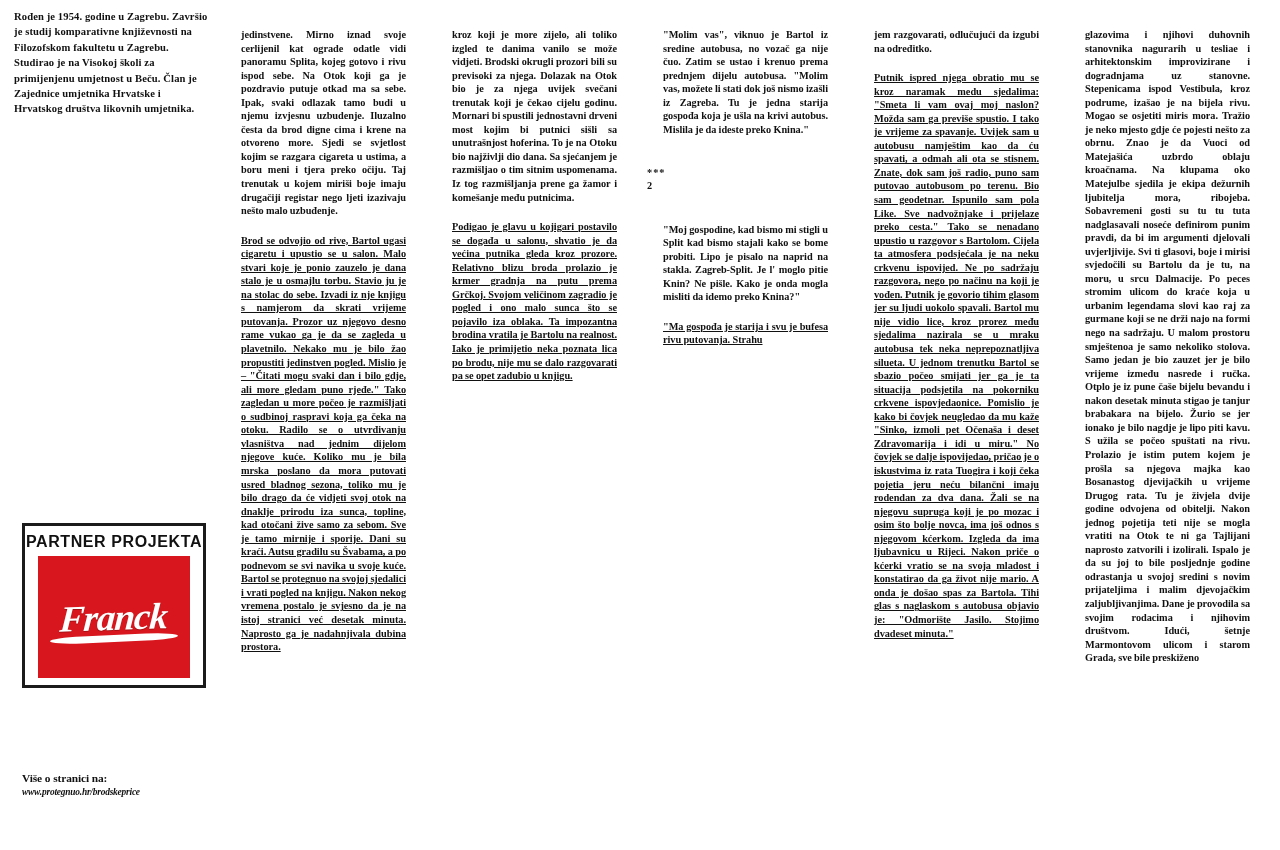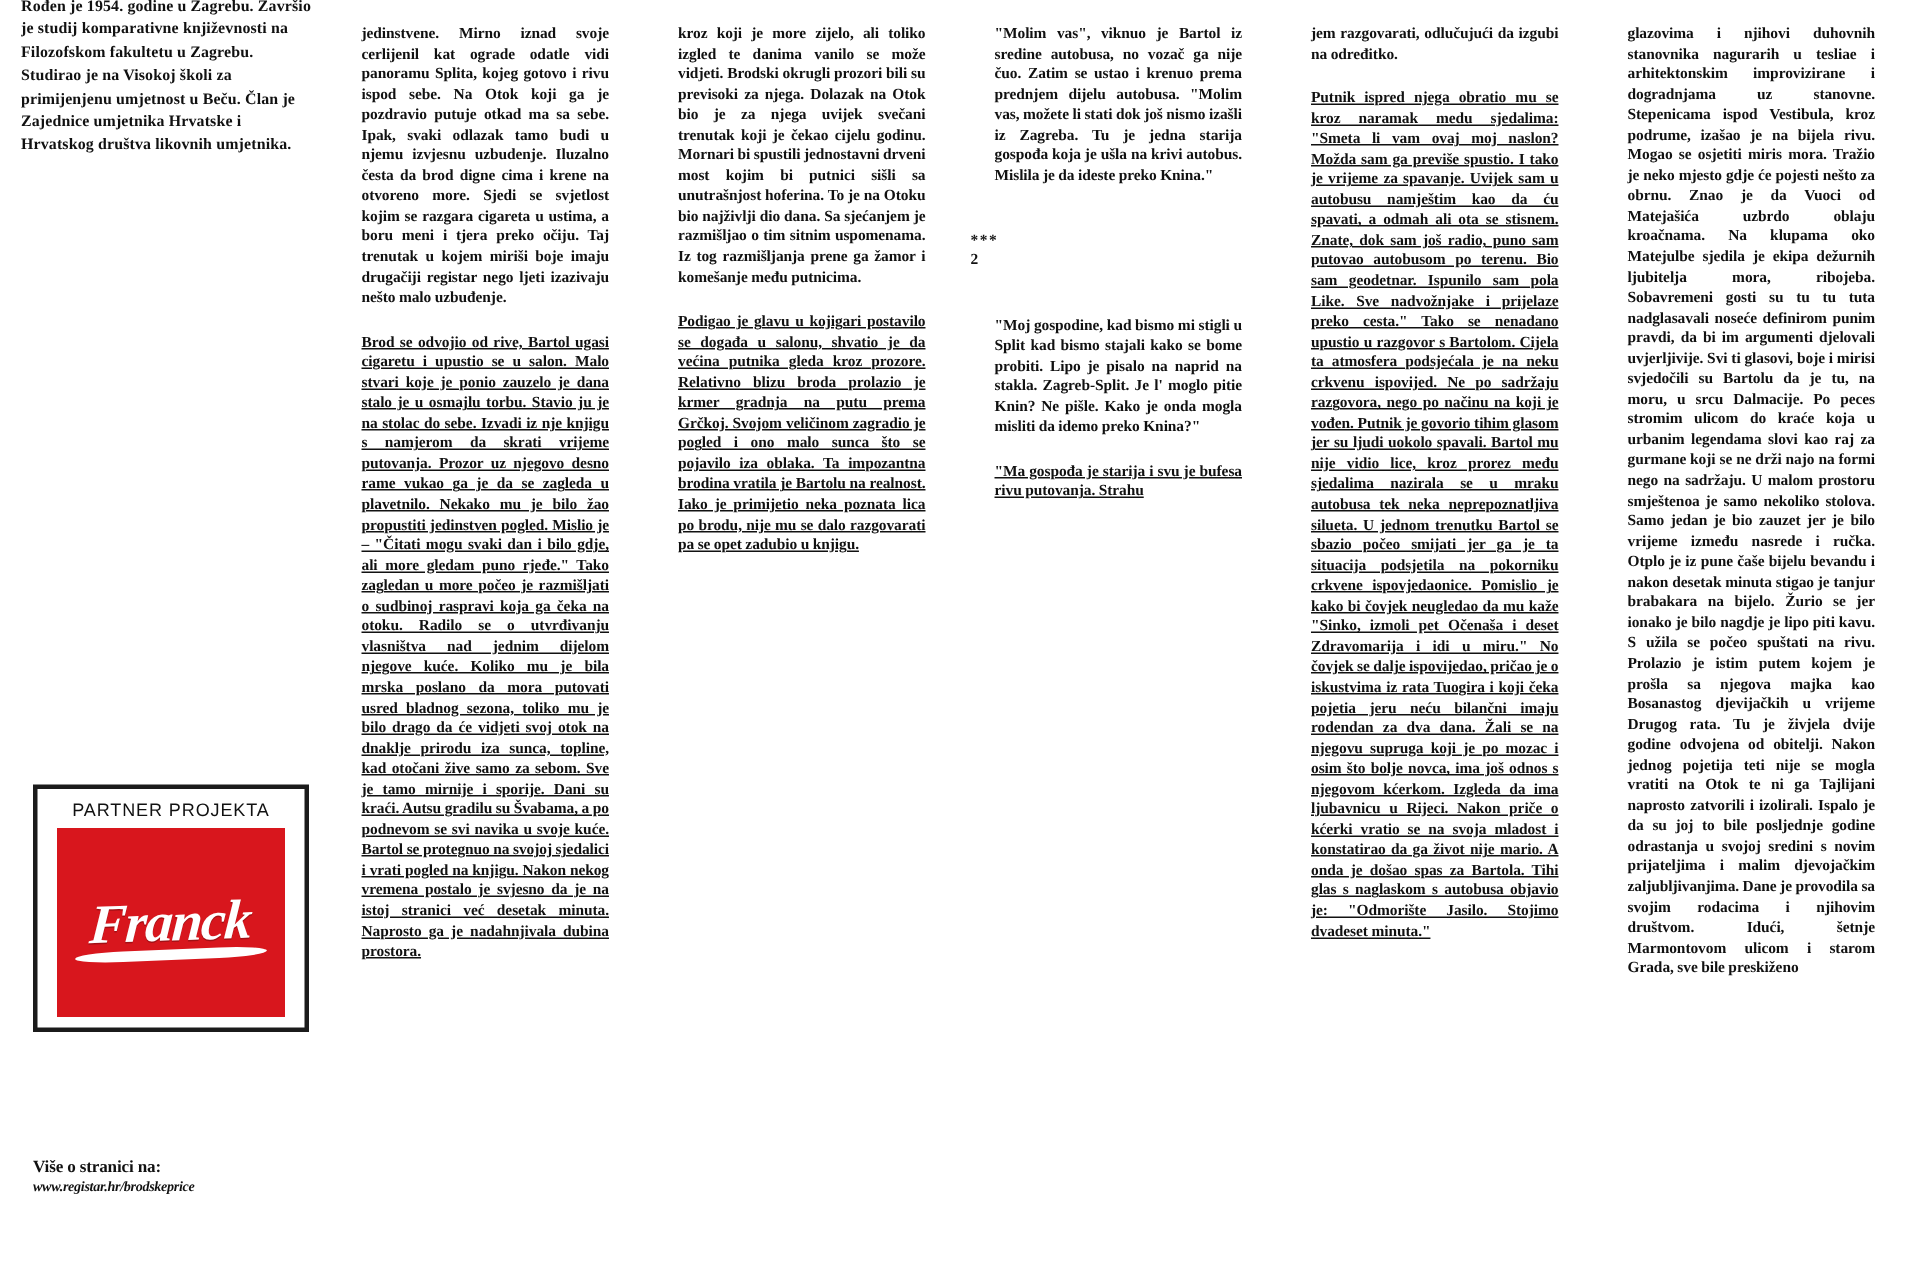--- a/index.html
+++ b/index.html
@@ -15,21 +15,21 @@
     position:absolute;inset:0;
     display:grid;
     grid-template-columns:repeat(6,1fr);
     column-gap:14px;
     padding:0 14px;
     box-sizing:border-box;
   }
   .col{
     position:relative;
     overflow:hidden;
-    padding-top:0;
+    padding-top:12px;
   }
   
   .para{
     font-size:10.3px;
     line-height:13.55px;
     text-align:justify;
     text-justify:inter-word;
     letter-spacing:-0.05px;
     word-spacing:-0.2px;
     margin:16px;
@@ -60,22 +60,22 @@
     height:165px;
     border:3px solid #1b1b1b;
     background:#ffffff;
     box-sizing:border-box;
     display:flex;
     flex-direction:column;
     align-items:center;
   }
   .ad-label{
     font-family:"Liberation Sans","DejaVu Sans",sans-serif;
-    font-size:12px;
-    font-weight:400;
+    font-size:16px;
+    font-weight:700;
     letter-spacing:0.6px;
     margin-top:7px;
     margin-bottom:5px;
     color:#111;
     text-align:right;
   }
   .ad-red{
     width:152px;
     flex:1 1 auto;
     margin-bottom:7px;
@@ -170,21 +170,21 @@
       <div class="ad-red">
         <div class="franck-mark">
           <span class="franck-word">Franck</span>
           <span class="franck-swash"></span>
         </div>
       </div>
     </div>
 
     <div class="foot-note">
       <div class="foot-line1">Više o stranici na:</div>
-      <div class="foot-line2">www.registar.hr/brodskeprice</div>
+      <div class="foot-line2">www.protegnuo.hr/brodskeprice</div>
     </div>
 
   </div>
 
   <div class="col body-col">
     <p class="para">jedinstvene. Mirno iznad svoje cerlijenil kat ograde odatle vidi panoramu Splita, kojeg gotovo i rivu ispod sebe. Na Otok koji ga je pozdravio putuje otkad ma sa sebe. Ipak, svaki odlazak tamo budi u njemu izvjesnu uzbudenje. Iluzalno česta da brod digne cima i krene na otvoreno more. Sjedi se svjetlost kojim se razgara cigareta u ustima, a boru meni i tjera preko očiju. Taj trenutak u kojem miriši boje imaju drugačiji registar nego ljeti izazivaju nešto malo uzbuđenje.</p>
     <p class="para">Brod se odvojio od rive, Bartol ugasi cigaretu i upustio se u salon. Malo stvari koje je ponio zauzelo je dana stalo je u osmajlu torbu. Stavio ju je na stolac do sebe. Izvadi iz nje knjigu s namjerom da skrati vrijeme putovanja. Prozor uz njegovo desno rame vukao ga je da se zagleda u plavetnilo. Nekako mu je bilo žao propustiti jedinstven pogled. Mislio je – "Čitati mogu svaki dan i bilo gdje, ali more gledam puno rjeđe." Tako zagledan u more počeo je razmišljati o sudbinoj raspravi koja ga čeka na otoku. Radilo se o utvrđivanju vlasništva nad jednim dijelom njegove kuće. Koliko mu je bila mrska poslano da mora putovati usred bladnog sezona, toliko mu je bilo drago da će vidjeti svoj otok na dnaklje prirodu iza sunca, topline, kad otočani žive samo za sebom. Sve je tamo mirnije i sporije. Dani su kraći. Autsu gradilu su Švabama, a po podnevom se svi navika u svoje kuće. Bartol se protegnuo na svojoj sjedalici i vrati pogled na knjigu. Nakon nekog vremena postalo je svjesno da je na istoj stranici već desetak minuta. Naprosto ga je nadahnjivala dubina prostora.</p>
   </div>
 
   <div class="col body-col">

